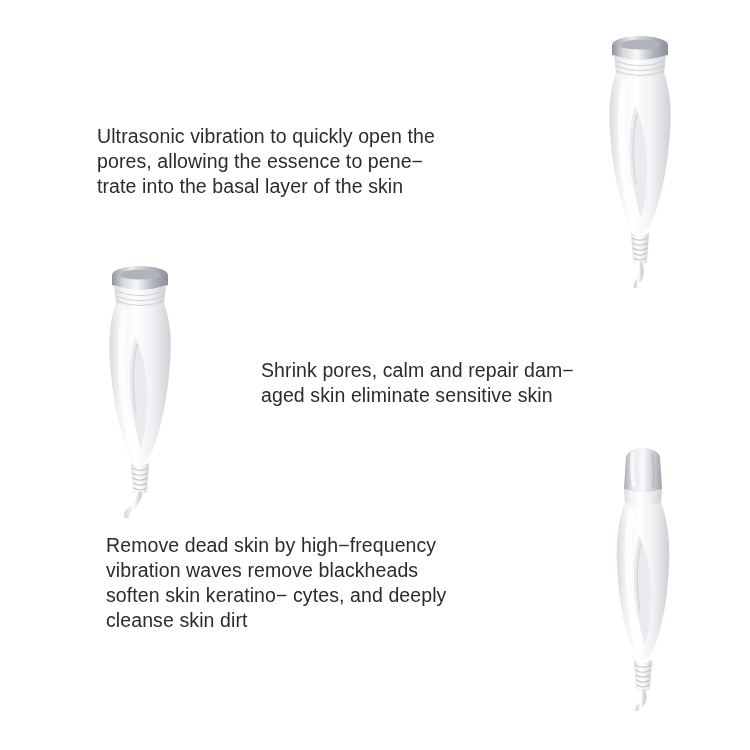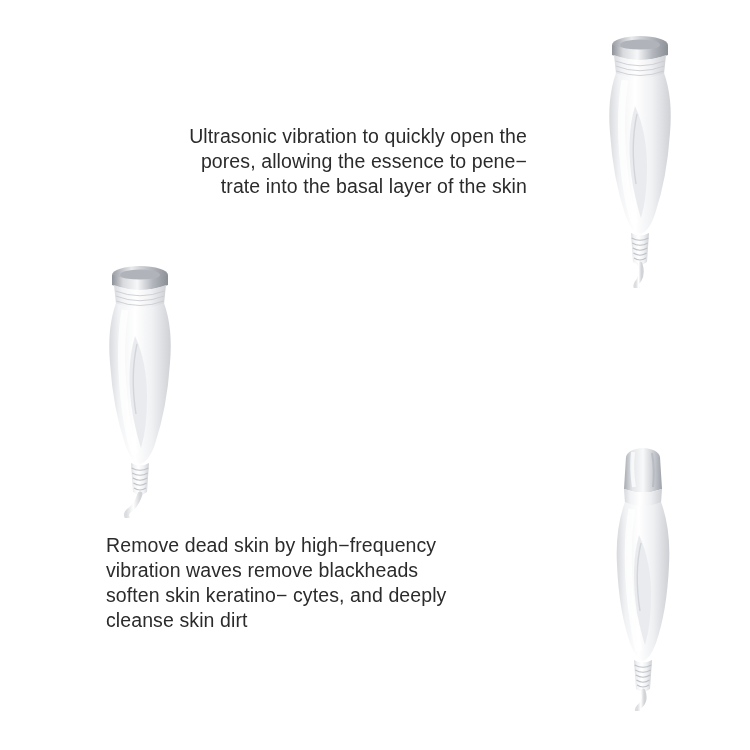--- a/index.html
+++ b/index.html
@@ -23,21 +23,21 @@
   
   .caption {
     position: absolute;
     color: #2b2b2b;
     font-size: 19.5px;
     line-height: 25px;
     letter-spacing: 0.1px;
     white-space: pre-line;
     font-family: "Liberation Sans", sans-serif;
   }
-  #caption-1 { left: 97px;  top: 124px; width: 430px; text-align: right; }
+  #caption-1 { left: 97px;  top: 124px; width: 430px; }
   #caption-2 { left: 261px; top: 358px; width: 420px; }
   #caption-3 { left: 106px;  top: 533px; width: 440px; }
 
   
   .device {
     position: absolute;
     transform-origin: 50% 0%;
   }
 
   
@@ -234,19 +234,21 @@
         <path d="M49,242 Q55,246 61,242" fill="none"></path>
       </g>
       <path d="M55,248 Q58,257 53,262 Q48,266 50,268" fill="none" stroke="url(#cableGrad3)" stroke-width="5" stroke-linecap="round"></path>
     </svg>
   </div>
 
   <div class="caption" id="caption-1">Ultrasonic vibration to quickly open the
 pores, allowing the essence to pene−
 trate into the basal layer of the skin</div>
 
+  <div class="caption" id="caption-2">Shrink pores, calm and repair dam−
+aged skin eliminate sensitive skin</div>
 
   <div class="caption" id="caption-3">Remove dead skin by high−frequency
 vibration waves remove blackheads
 soften skin keratino− cytes, and deeply
 cleanse skin dirt</div>
 
 </div>
 
 </body></html>

